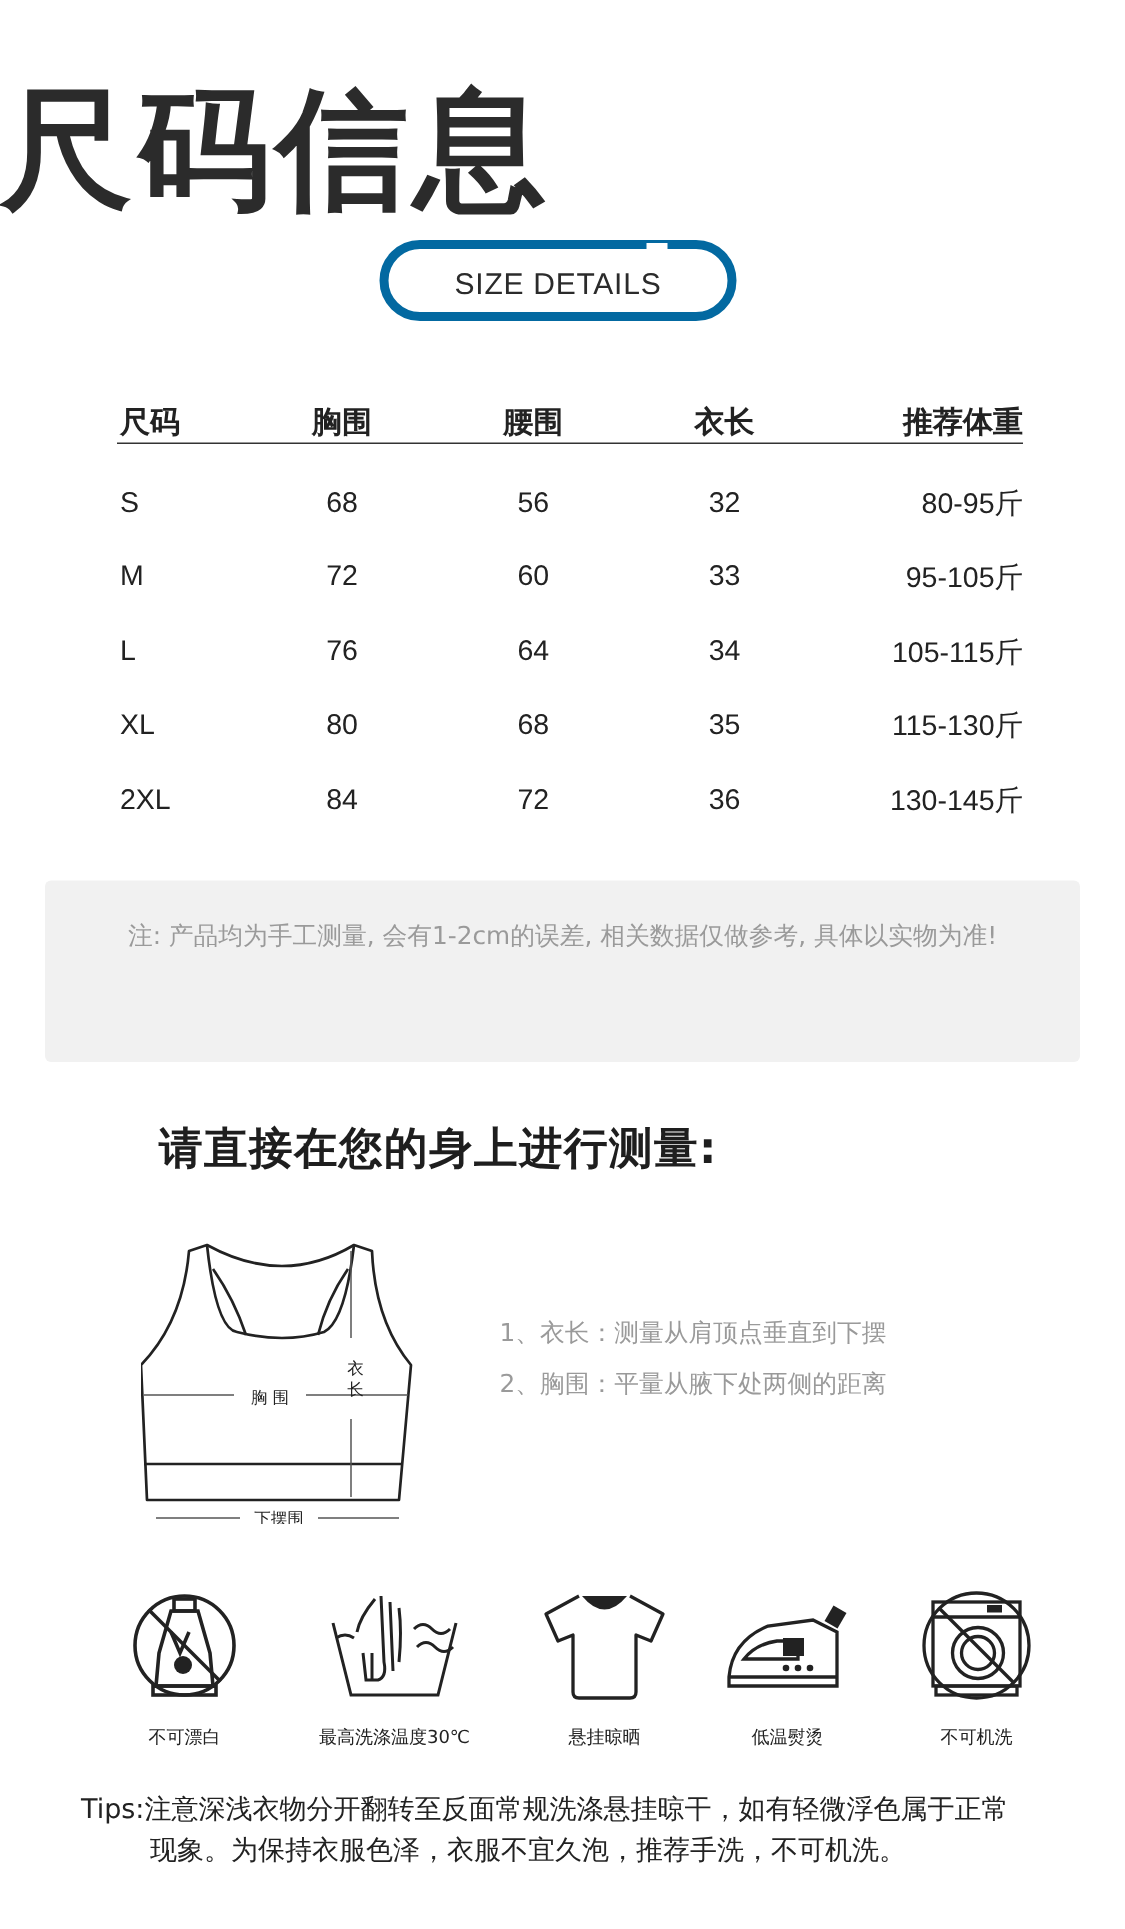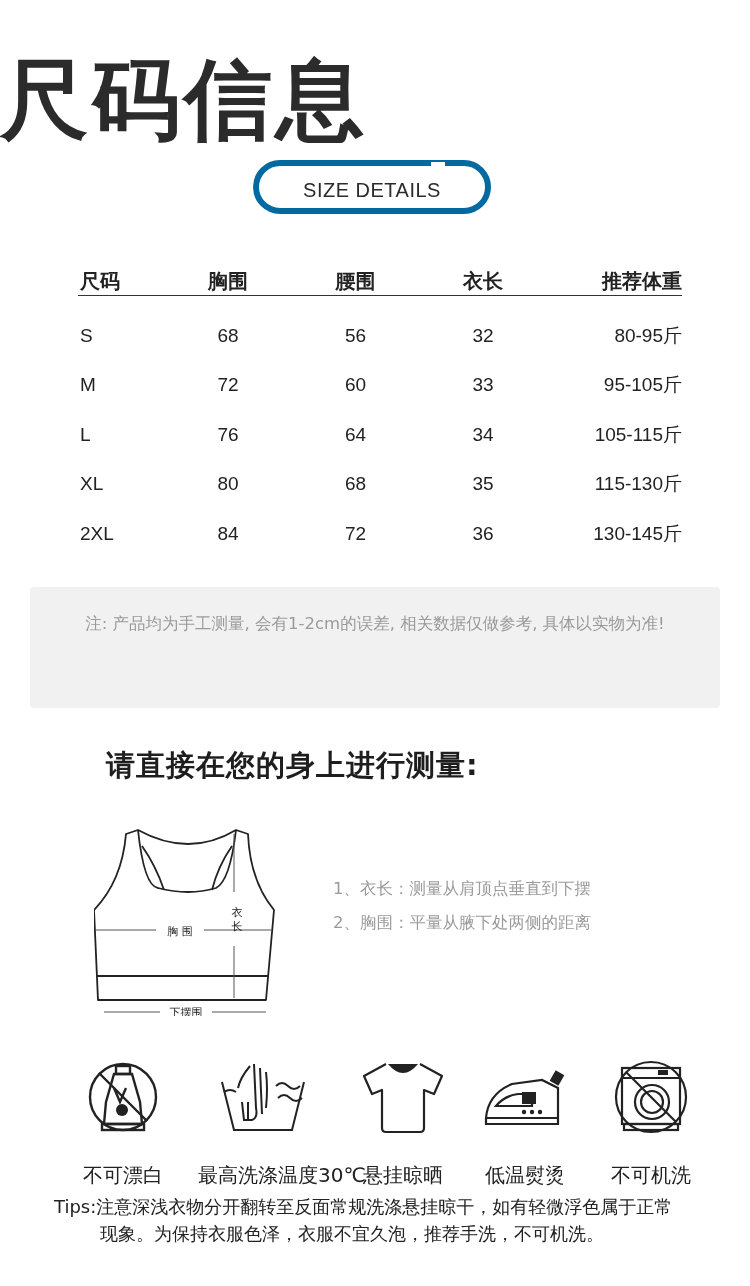--- a/index.html
+++ b/index.html
@@ -30,21 +30,21 @@
 
   .measure-title { position: absolute; left: 78px; top: 746px; font-size: 29px; font-weight: bold; color: #1e1e1e; letter-spacing: 1px; margin-left: 28px; }
 
   .bra-fig { position: absolute; left: 94px; top: 826px; width: 190px; height: 190px; }
   .measure-list { position: absolute; left: 333px; top: 872px; }
   .measure-item { font-size: 16.5px; color: #9a9a9a; line-height: 34px; }
 
   .care-row { position: absolute; left: 0; top: 1058px; width: 750px; height: 130px; }
   .care-item { position: absolute; top: 0; width: 130px; text-align: center; }
   .care-item svg { display: block; margin: 0 auto; }
-  .care-label { font-size: 20px; color: #222; margin-top: 26px; white-space: nowrap; }
+  .care-label { font-size: 12px; color: #222; margin-top: 14px; white-space: nowrap; }
 
   .tips { position: absolute; left: 40px; top: 1193px; width: 680px; font-size: 18px; color: #222; line-height: 27px; }
   .tips .l1 { padding-left: 14px; }
   .tips .l2 { padding-left: 60px; }
 </style>
 </head>
 <body>
 
 <div class="title-cn">尺码信息</div>
 <div class="title-en">

